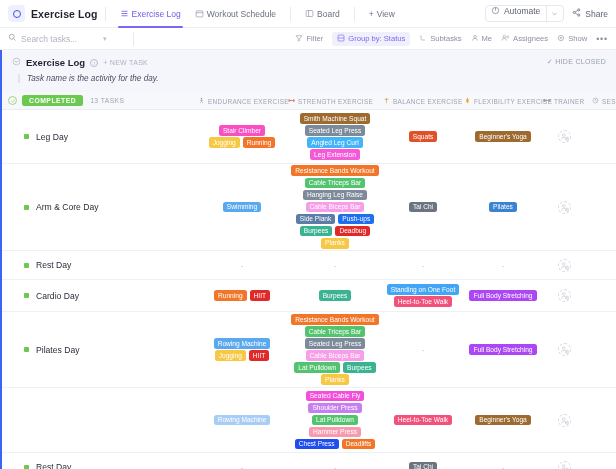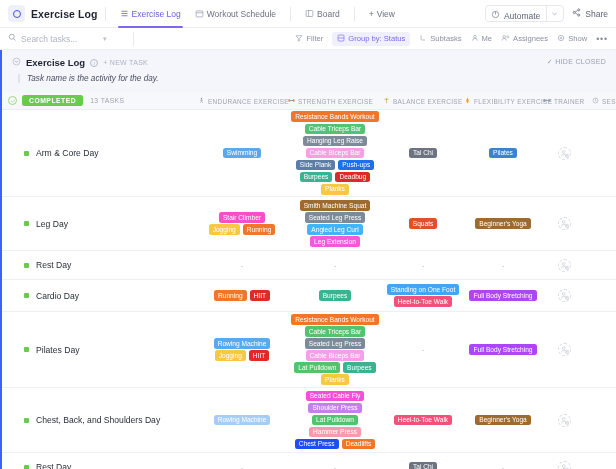--- a/index.html
+++ b/index.html
@@ -35,21 +35,21 @@
   }
   .vtab.active { color: #6b5ce7; }
   .vtab.active::after {
     content: ""; position: absolute; left: 5px; right: 5px; bottom: 0;
     height: 1.8px; background: #7b68ee; border-radius: 2px;
   }
   .vtab .ic { width: 9px; height: 9px; display: inline-block; position: relative; flex: 0 0 auto; }
   .addview { display:flex; align-items:center; gap:3px; font-size:8.5px; color:#6b7183; padding:0 7px; cursor:pointer; }
   .spacer { flex: 1 1 auto; }
   .pillbtn {
-    display: flex; align-items: flex-end; gap: 4px;
+    display: flex; align-items: flex-start; gap: 4px;
     border: 1px solid #e6e8ee; border-radius: 4px;
     height: 17px; padding: 0 5px; font-size: 8.5px; color: #5d6377;
     background: #fff; cursor: pointer;
   }
   .pillbtn .caretbox {
     border-left: 1px solid #e6e8ee; height: 15px; display:flex; align-items:center;
     padding-left: 4px; margin-left: 2px;
   }
   .sharebtn { display:flex; align-items:center; gap:4px; font-size:8.5px; color:#5d6377; margin-left:8px; cursor:pointer; }
 
@@ -362,112 +362,112 @@
           <div class="col-h" style="left: 590px;">
             <span class="hic"><svg width="7" height="7" viewBox="0 0 12 12">
                 <circle cx="6" cy="6" r="4.2" fill="none" stroke="#9aa0b0" stroke-width="1"></circle>
                 <path d="M6 3.4 V6 l1.8 1.1" stroke="#9aa0b0" stroke-width="1" fill="none"></path>
               </svg></span>
             <span>SESS</span>
           </div>
         </div>
     </div>
     <div id="rows">
-        <div class="row" style="min-height: 87px;">
+        <div class="row" style="min-height: 54px;">
           <div class="name-cell">
             <span class="dot-green"></span>
-            <span>Arm &amp; Core Day</span>
+            <span>Leg Day</span>
           </div>
           <div class="cell" style="left: 196px; width: 88px;">
             <div class="tagline">
-              <span class="tag" style="background: rgb(90, 169, 239);">Swimming</span>
+              <span class="tag" style="background: rgb(249, 79, 196);">Stair Climber</span>
+            </div>
+            <div class="tagline">
+              <span class="tag" style="background: rgb(247, 200, 67);">Jogging</span>
+              <span class="tag" style="background: rgb(242, 118, 42);">Running</span>
             </div>
           </div>
           <div class="cell" style="left: 286px; width: 94px;">
             <div class="tagline">
-              <span class="tag" style="background: rgb(242, 118, 42);">Resistance Bands Workout</span>
-            </div>
-            <div class="tagline">
-              <span class="tag" style="background: rgb(83, 195, 111);">Cable Triceps Bar</span>
-            </div>
-            <div class="tagline">
-              <span class="tag" style="background: rgb(124, 138, 153);">Hanging Leg Raise</span>
-            </div>
-            <div class="tagline">
-              <span class="tag" style="background: rgb(247, 158, 232);">Cable Biceps Bar</span>
-            </div>
-            <div class="tagline">
-              <span class="tag" style="background: rgb(91, 125, 166);">Side Plank</span>
-              <span class="tag" style="background: rgb(30, 110, 240);">Push-ups</span>
-            </div>
-            <div class="tagline">
-              <span class="tag" style="background: rgb(59, 179, 145);">Burpees</span>
-              <span class="tag" style="background: rgb(224, 42, 42);">Deadbug</span>
-            </div>
-            <div class="tagline">
-              <span class="tag" style="background: rgb(247, 200, 67);">Planks</span>
+              <span class="tag" style="background: rgb(157, 107, 47);">Smith Machine Squat</span>
+            </div>
+            <div class="tagline">
+              <span class="tag" style="background: rgb(124, 138, 153);">Seated Leg Press</span>
+            </div>
+            <div class="tagline">
+              <span class="tag" style="background: rgb(66, 180, 247);">Angled Leg Curl</span>
+            </div>
+            <div class="tagline">
+              <span class="tag" style="background: rgb(244, 90, 216);">Leg Extension</span>
             </div>
           </div>
           <div class="cell" style="left: 381px; width: 80px;">
             <div class="tagline">
-              <span class="tag" style="background: rgb(107, 116, 128);">Tai Chi</span>
+              <span class="tag" style="background: rgb(224, 81, 42);">Squats</span>
             </div>
           </div>
           <div class="cell" style="left: 462px; width: 78px;">
             <div class="tagline">
-              <span class="tag" style="background: rgb(59, 131, 209);">Pilates</span>
+              <span class="tag" style="background: rgb(157, 107, 47);">Beginner's Yoga</span>
             </div>
           </div>
           <div class="cell" style="left: 541px; width: 42px;">
             <span class="avatar-add">
               <svg width="9" height="9" viewBox="0 0 12 12">
                 <circle cx="5" cy="4" r="1.8" fill="none" stroke="#c9cdd7" stroke-width="1"></circle>
                 <path d="M2 10 a3 3 0 0 1 6 0" fill="none" stroke="#c9cdd7" stroke-width="1"></path>
                 <circle cx="9.3" cy="9" r="2.2" fill="#fff" stroke="#c9cdd7" stroke-width=".9"></circle>
                 <path d="M9.3 7.8 v2.4 M8.1 9 h2.4" stroke="#c9cdd7" stroke-width=".8"></path>
               </svg>
             </span>
           </div>
         </div>
-        <div class="row" style="min-height: 54px;">
+        <div class="row" style="min-height: 87px;">
           <div class="name-cell">
             <span class="dot-green"></span>
-            <span>Leg Day</span>
+            <span>Arm &amp; Core Day</span>
           </div>
           <div class="cell" style="left: 196px; width: 88px;">
             <div class="tagline">
-              <span class="tag" style="background: rgb(249, 79, 196);">Stair Climber</span>
-            </div>
-            <div class="tagline">
-              <span class="tag" style="background: rgb(247, 200, 67);">Jogging</span>
-              <span class="tag" style="background: rgb(242, 118, 42);">Running</span>
+              <span class="tag" style="background: rgb(90, 169, 239);">Swimming</span>
             </div>
           </div>
           <div class="cell" style="left: 286px; width: 94px;">
             <div class="tagline">
-              <span class="tag" style="background: rgb(157, 107, 47);">Smith Machine Squat</span>
-            </div>
-            <div class="tagline">
-              <span class="tag" style="background: rgb(124, 138, 153);">Seated Leg Press</span>
-            </div>
-            <div class="tagline">
-              <span class="tag" style="background: rgb(66, 180, 247);">Angled Leg Curl</span>
-            </div>
-            <div class="tagline">
-              <span class="tag" style="background: rgb(244, 90, 216);">Leg Extension</span>
+              <span class="tag" style="background: rgb(242, 118, 42);">Resistance Bands Workout</span>
+            </div>
+            <div class="tagline">
+              <span class="tag" style="background: rgb(83, 195, 111);">Cable Triceps Bar</span>
+            </div>
+            <div class="tagline">
+              <span class="tag" style="background: rgb(124, 138, 153);">Hanging Leg Raise</span>
+            </div>
+            <div class="tagline">
+              <span class="tag" style="background: rgb(247, 158, 232);">Cable Biceps Bar</span>
+            </div>
+            <div class="tagline">
+              <span class="tag" style="background: rgb(91, 125, 166);">Side Plank</span>
+              <span class="tag" style="background: rgb(30, 110, 240);">Push-ups</span>
+            </div>
+            <div class="tagline">
+              <span class="tag" style="background: rgb(59, 179, 145);">Burpees</span>
+              <span class="tag" style="background: rgb(224, 42, 42);">Deadbug</span>
+            </div>
+            <div class="tagline">
+              <span class="tag" style="background: rgb(247, 200, 67);">Planks</span>
             </div>
           </div>
           <div class="cell" style="left: 381px; width: 80px;">
             <div class="tagline">
-              <span class="tag" style="background: rgb(224, 81, 42);">Squats</span>
+              <span class="tag" style="background: rgb(107, 116, 128);">Tai Chi</span>
             </div>
           </div>
           <div class="cell" style="left: 462px; width: 78px;">
             <div class="tagline">
-              <span class="tag" style="background: rgb(157, 107, 47);">Beginner's Yoga</span>
+              <span class="tag" style="background: rgb(59, 131, 209);">Pilates</span>
             </div>
           </div>
           <div class="cell" style="left: 541px; width: 42px;">
             <span class="avatar-add">
               <svg width="9" height="9" viewBox="0 0 12 12">
                 <circle cx="5" cy="4" r="1.8" fill="none" stroke="#c9cdd7" stroke-width="1"></circle>
                 <path d="M2 10 a3 3 0 0 1 6 0" fill="none" stroke="#c9cdd7" stroke-width="1"></path>
                 <circle cx="9.3" cy="9" r="2.2" fill="#fff" stroke="#c9cdd7" stroke-width=".9"></circle>
                 <path d="M9.3 7.8 v2.4 M8.1 9 h2.4" stroke="#c9cdd7" stroke-width=".8"></path>
               </svg>
@@ -590,24 +590,20 @@
               <svg width="9" height="9" viewBox="0 0 12 12">
                 <circle cx="5" cy="4" r="1.8" fill="none" stroke="#c9cdd7" stroke-width="1"></circle>
                 <path d="M2 10 a3 3 0 0 1 6 0" fill="none" stroke="#c9cdd7" stroke-width="1"></path>
                 <circle cx="9.3" cy="9" r="2.2" fill="#fff" stroke="#c9cdd7" stroke-width=".9"></circle>
                 <path d="M9.3 7.8 v2.4 M8.1 9 h2.4" stroke="#c9cdd7" stroke-width=".8"></path>
               </svg>
             </span>
           </div>
         </div>
         <div class="row" style="min-height: 65px;">
-          <div class="name-cell">
-            <span class="dot-green"></span>
-            <span>Chest, Back, and Shoulders Day</span>
-          </div>
           <div class="cell" style="left: 196px; width: 88px;">
             <div class="tagline">
               <span class="tag" style="background: rgb(167, 205, 245);">Rowing Machine</span>
             </div>
           </div>
           <div class="cell" style="left: 286px; width: 94px;">
             <div class="tagline">
               <span class="tag" style="background: rgb(244, 79, 216);">Seated Cable Fly</span>
             </div>
             <div class="tagline">

